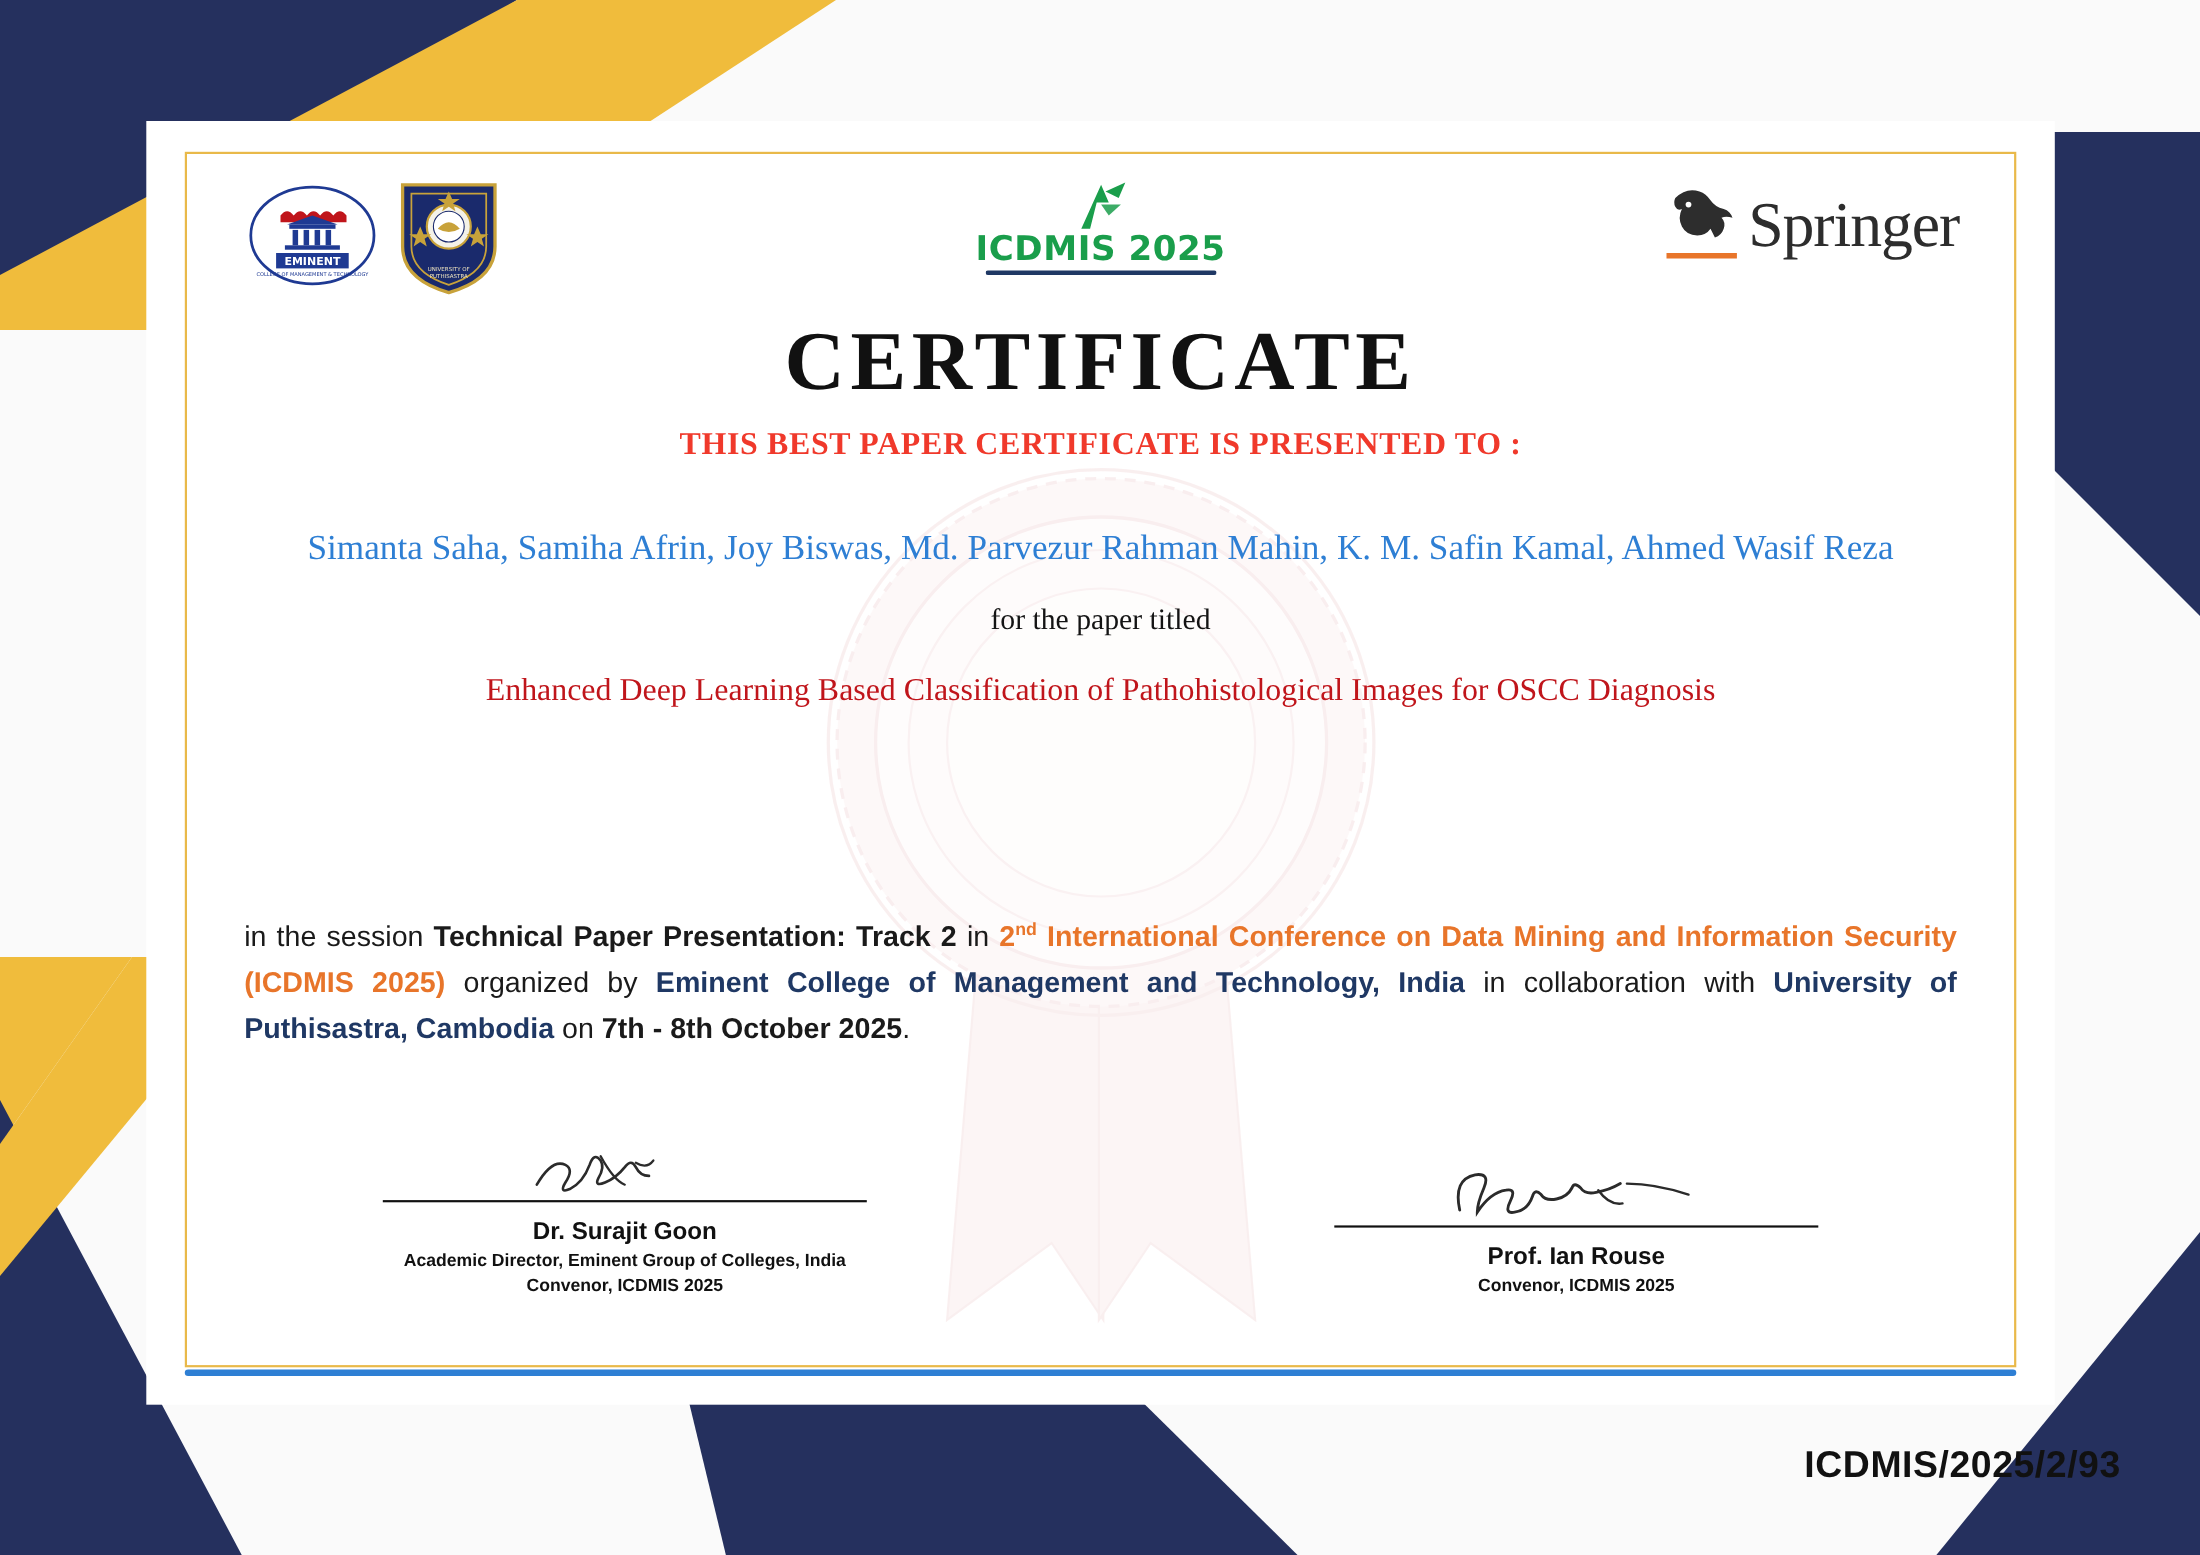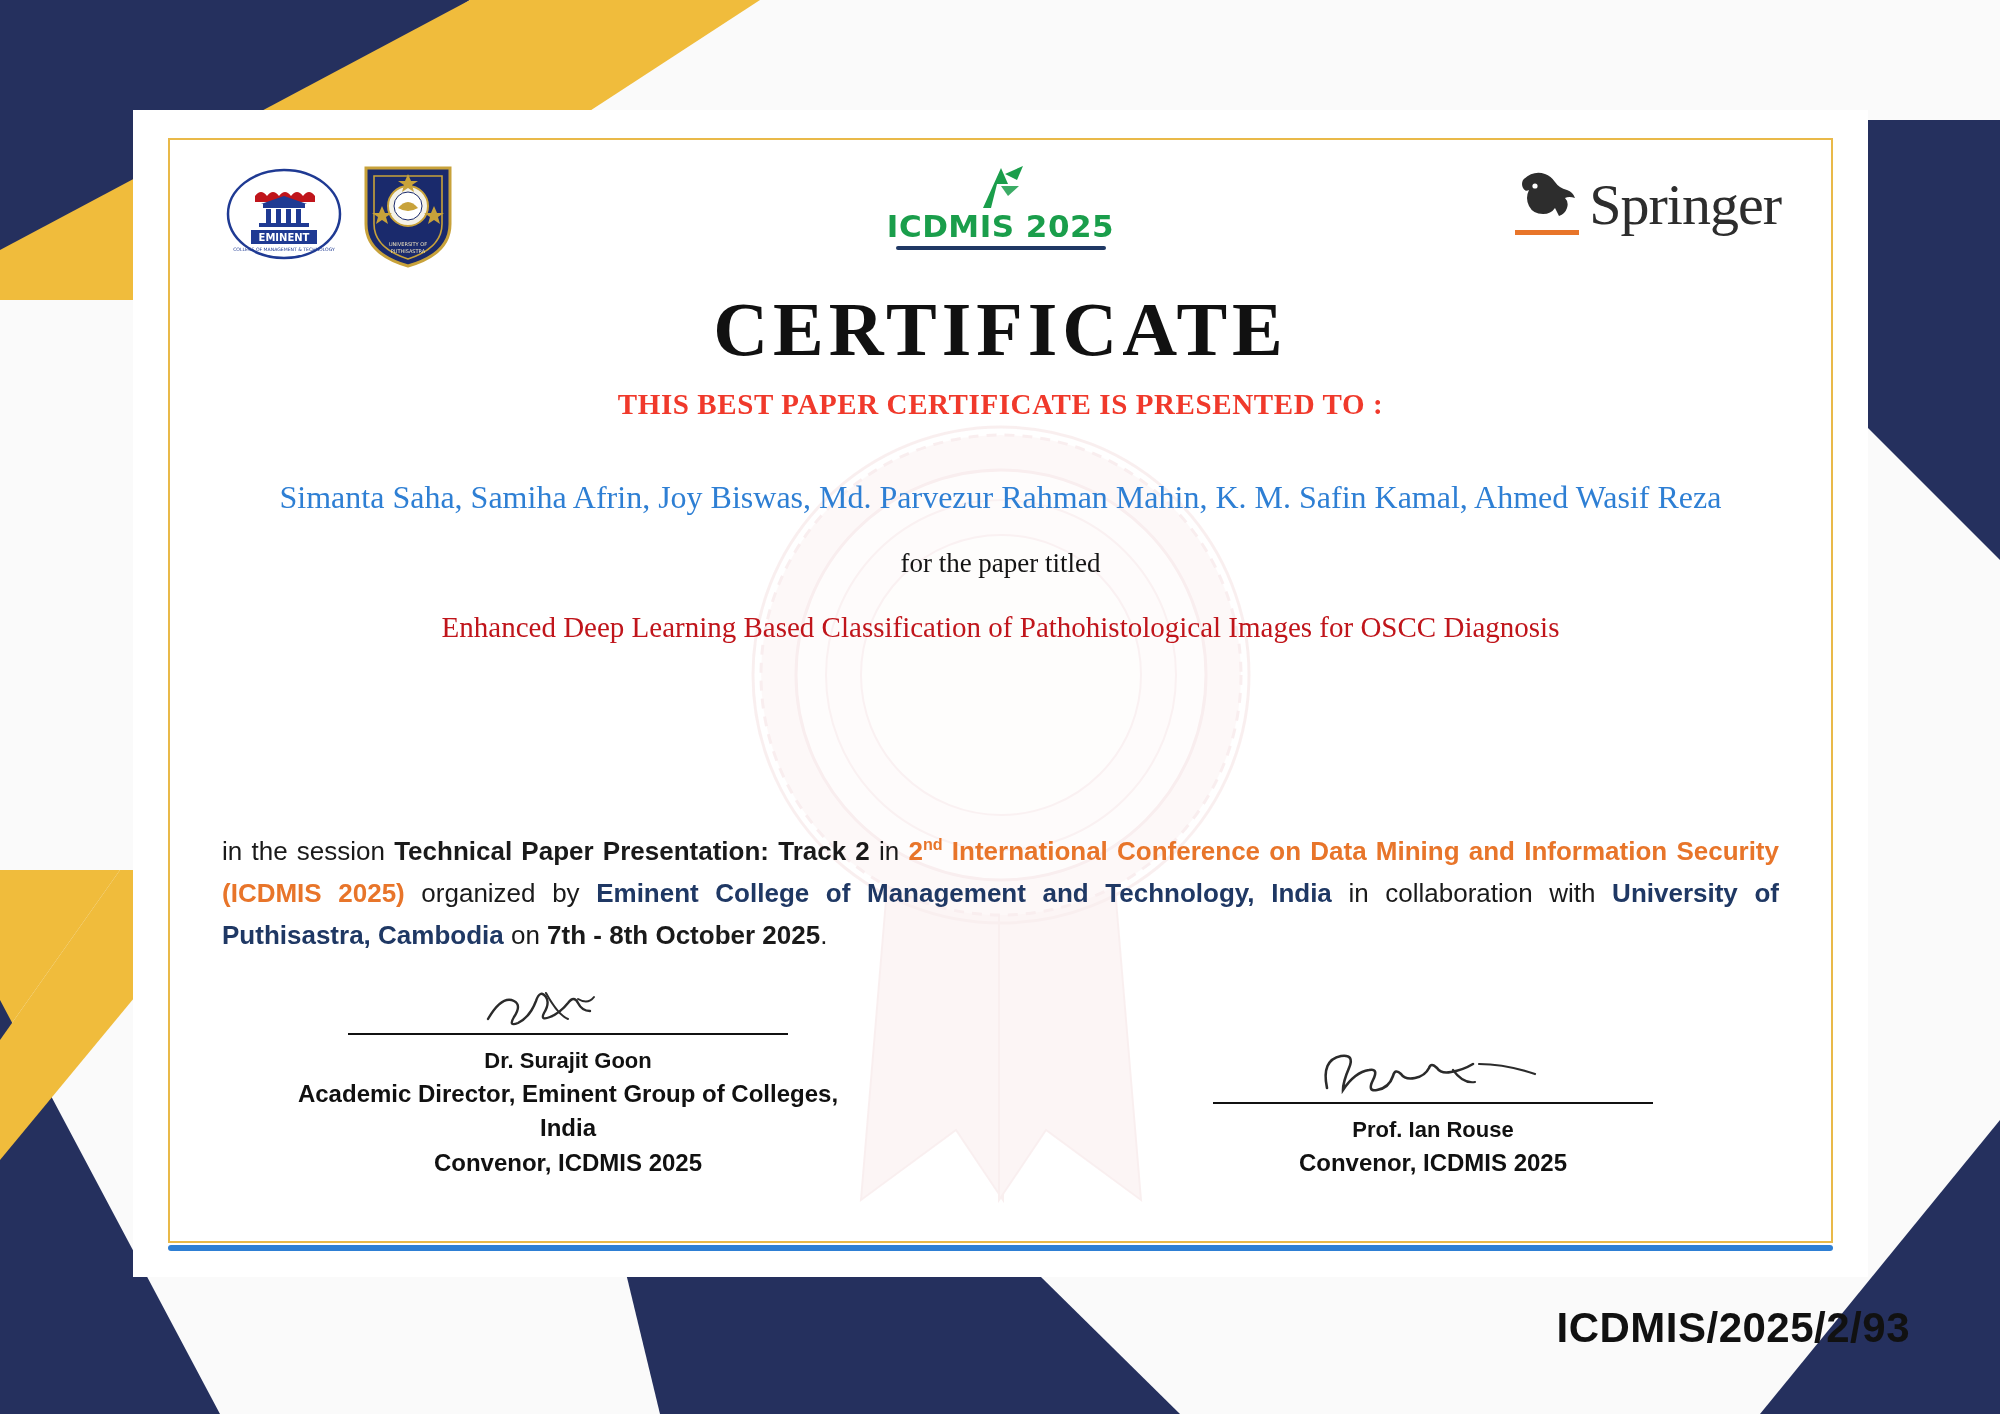--- a/index.html
+++ b/index.html
@@ -205,33 +205,33 @@
   .sig-name {
     font-family: "Liberation Sans", sans-serif;
     font-weight: bold;
     font-size: 22px;
     color: #111;
     line-height: 1.45;
   }
   .sig-role {
     font-family: "Liberation Sans", sans-serif;
     font-weight: bold;
-    font-size: 24px;
+    font-size: 16px;
     color: #111;
     line-height: 1.45;
   }
 
   
   .cert-id {
     position: absolute;
-    right: 90px;
+    right: 72px;
     bottom: 62px;
     font-family: "Liberation Sans", sans-serif;
     font-weight: bold;
-    font-size: 42px;
+    font-size: 34px;
     color: #111111;
     letter-spacing: 0.5px;
   }
 </style>
 </head>
 <body>
 
 <div class="bg">
   <svg width="2000" height="1414" viewBox="0 0 2000 1414" xmlns="http://www.w3.org/2000/svg">
     <rect x="0" y="0" width="2000" height="1414" fill="#fafafa"></rect>

